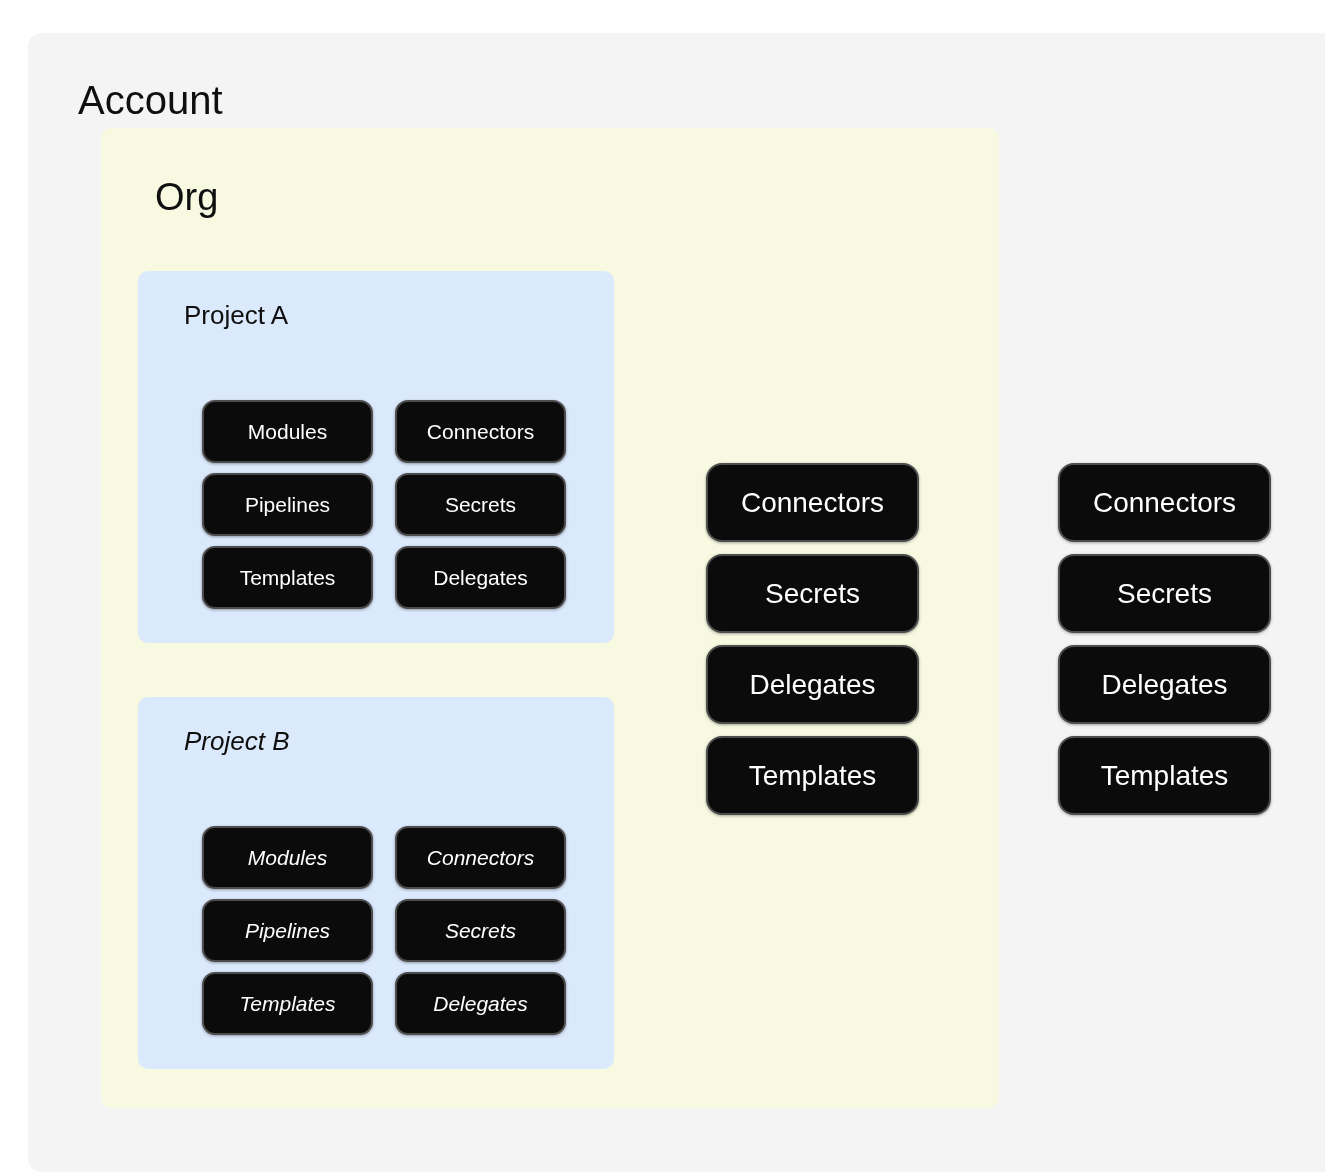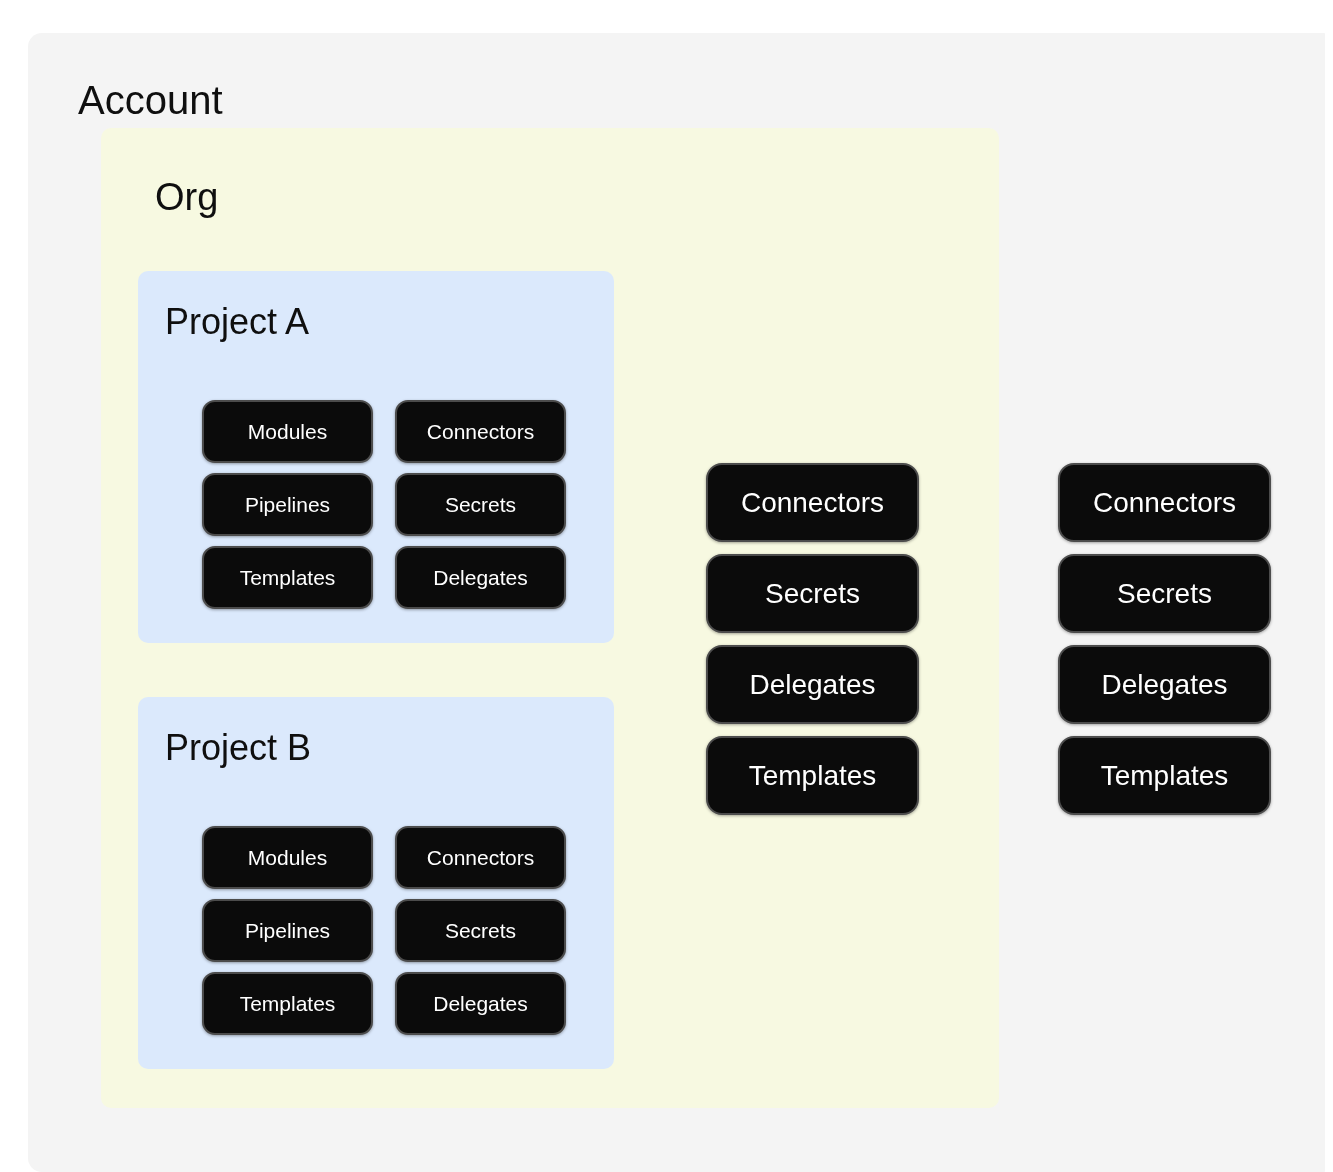--- a/index.html
+++ b/index.html
@@ -47,22 +47,22 @@
   }
   .org-title{ left:46px; top:40px; font-size:38px; }
   .project-panel{
     position:absolute;
     left:37px;
     width:476px; height:372px;
     background:var(--project-bg);
     border-radius:10px;
   }
   .project-a{ top:143px; }
-  .project-b{ top:569px; }
-  .project-title{ left:19px; top:22px; font-size:36px; }
+  .project-b{ top:569px;font-style:italic; }
+  .project-title{ left:38px; top:22px; font-size:26px; }
   .project-grid{
     position:absolute;
     left:56px; top:121px;
     display:grid;
     grid-template-columns:171px 171px;
     grid-auto-rows:63px;
     column-gap:22px;
     row-gap:10px;
   }
   .node{

